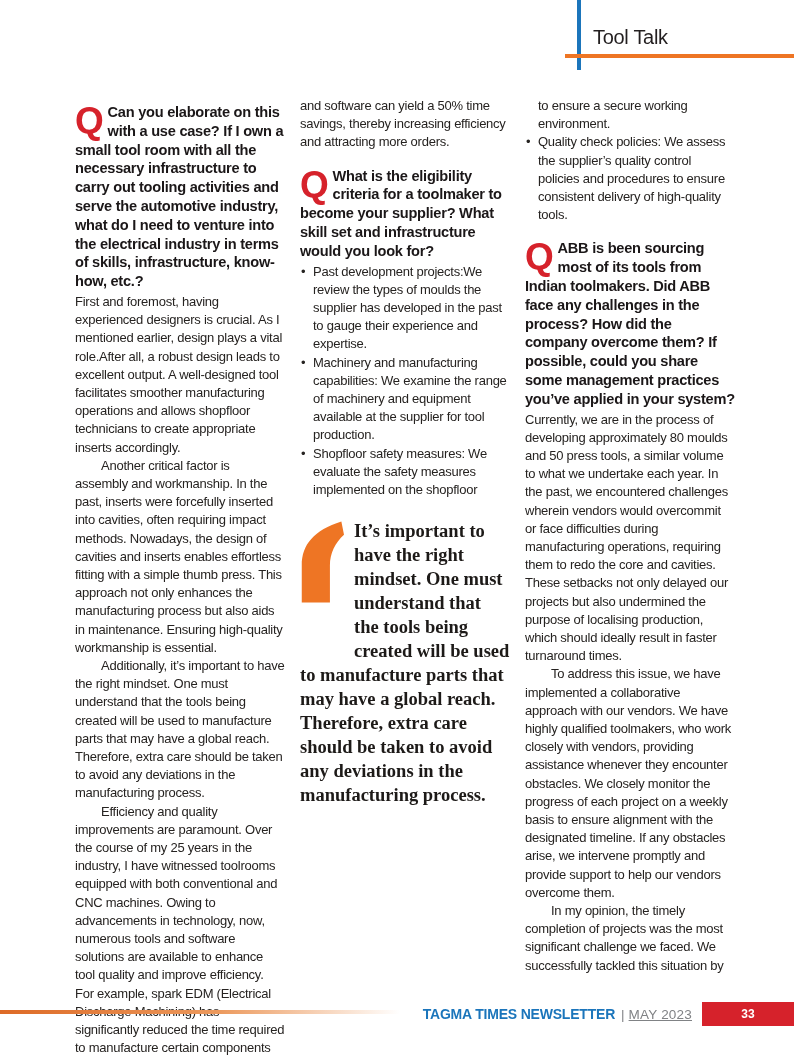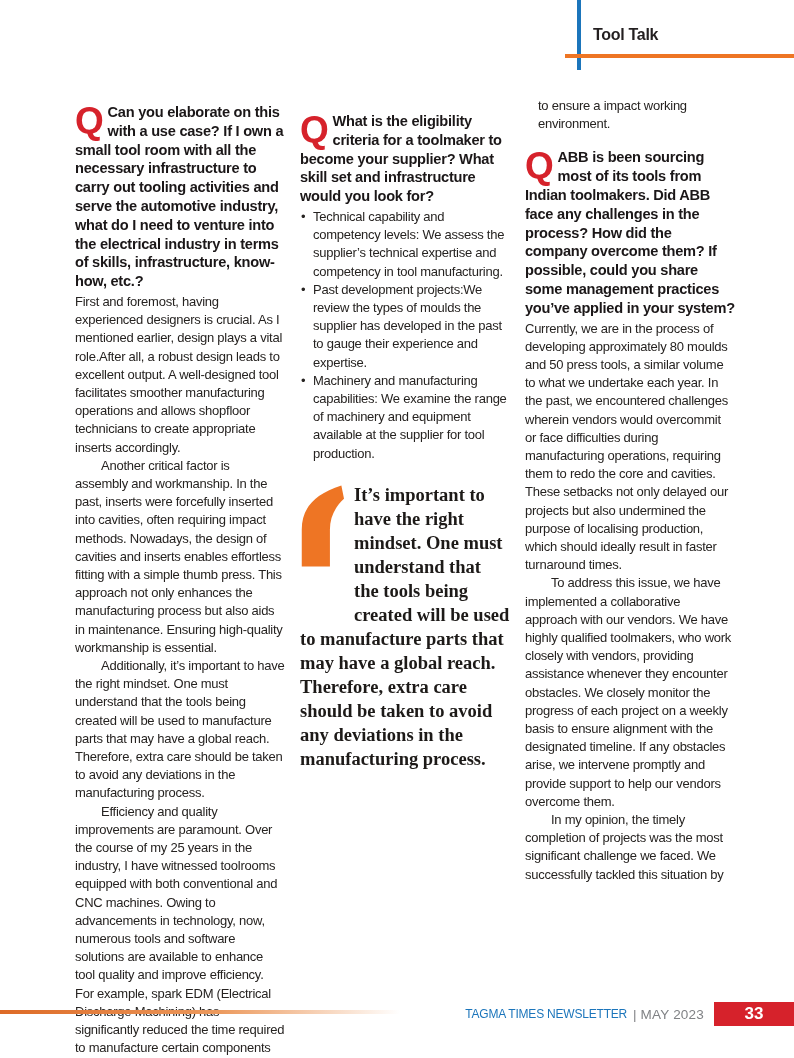--- a/index.html
+++ b/index.html
@@ -8,21 +8,21 @@
     position:relative;
     width:794px; height:1058px;
     background:#ffffff;
     margin:0 auto;
     font-family:"Liberation Sans", sans-serif;
     color:#262321;
     overflow:hidden;
   }
   
   .header-vline { position:absolute; left:577px; top:0; width:4px; height:70px; background:#1b75bb; }
-  .header-title { position:absolute; left:593px; top:26px; font-size:16px; font-weight:700; color:#231f20; letter-spacing:-0.3px; }
+  .header-title { position:absolute; left:593px; top:26px; font-size:20px; font-weight:400; color:#231f20; letter-spacing:-0.3px; }
   .header-rule { position:absolute; left:565px; top:54px; width:229px; height:4px; background:#ee7524; }
   
   .columns {
     position:absolute; left:75px; top:97px; width:660px;
     display:flex; gap:15px;
   }
   .col { width:210px; font-size:13px; line-height:18.2px; letter-spacing:-0.25px; }
   .question { font-weight:700; font-size:14.6px; line-height:18.8px; color:#1b1718; letter-spacing:-0.25px; margin-bottom:2px; }
   .dropcap {
     float:left; font-size:37px; line-height:33px; height:36px;
@@ -44,26 +44,26 @@
     color:#1d1a18; letter-spacing:0;
   }
   .quote-glyph { float:left; width:46px; height:140px; margin-right:8px; }
   .quote-glyph svg { display:block; width:44px; height:86px; }
   
   .footer-rule {
     position:absolute; left:0; top:1010px; width:400px; height:4px;
     background:linear-gradient(to right, #dd6a26 0%, #ec9a5e 55%, rgba(238,160,106,0) 100%);
   }
   .footer { position:absolute; right:0; top:1002px; height:24px; display:flex; align-items:center; }
-  .footer-newsletter { color:#1b75bb; font-weight:400; font-size:12px; letter-spacing:-0.2px; }
+  .footer-newsletter { color:#1b75bb; font-weight:700; font-size:14px; letter-spacing:-0.2px; }
   .footer-sep { color:#808285; font-size:13.5px; margin:0 4px 0 6px; }
-  .footer-issue { color:#808285; font-size:13.5px; letter-spacing:0.2px; }
+  .footer-issue { color:#808285; font-size:13.5px; letter-spacing:0.2px;text-decoration:underline; }
   .page-badge {
-    width:80px; height:24px; margin-left:10px; background:#d6222b;
-    color:#ffffff; font-weight:700; font-size:17px;
+    width:92px; height:24px; margin-left:10px; background:#d6222b;
+    color:#ffffff; font-weight:700; font-size:12px;
     display:flex; align-items:center; justify-content:center;
   }
 </style>
 </head>
 <body>
 
 <div class="page">
 
   <div class="header-vline"></div>
   <div class="header-title">Tool Talk</div>
@@ -75,40 +75,44 @@
       <div class="qblock" style="margin-top:6px;">
         <p class="question"><span class="dropcap">Q</span><span>Can you elaborate on this with a use case? If I own a small tool room with all the necessary infrastructure to carry out tooling activities and serve the automotive industry, what do I need to venture into the electrical industry in terms of skills, infrastructure, know-how, etc.?</span></p>
       </div>
       <p class="para">First and foremost, having experienced designers is crucial. As I mentioned earlier, design plays a vital role.After all, a robust design leads to excellent output. A well-designed tool facilitates smoother manufacturing operations and allows shopfloor technicians to create appropriate inserts accordingly.</p>
       <p class="para indent">Another critical factor is assembly and workmanship. In the past, inserts were forcefully inserted into cavities, often requiring impact methods. Nowadays, the design of cavities and inserts enables effortless fitting with a simple thumb press. This approach not only enhances the manufacturing process but also aids in maintenance. Ensuring high-quality workmanship is essential.</p>
       <p class="para indent">Additionally, it’s important to have the right mindset. One must understand that the tools being created will be used to manufacture parts that may have a global reach. Therefore, extra care should be taken to avoid any deviations in the manufacturing process.</p>
       <p class="para indent">Efficiency and quality improvements are paramount. Over the course of my 25 years in the industry, I have witnessed toolrooms equipped with both conventional and CNC machines. Owing to advancements in technology, now, numerous tools and software solutions are available to enhance tool quality and improve efficiency. For example, spark EDM (Electrical Discharge Machining) has significantly reduced the time required to manufacture certain components from 5 hours to 2.5-3 hours. Investing in the right machines</p>
     </div>
 
     <div class="col">
+      <p class="para">and software can yield a 50% time savings, thereby increasing efficiency and attracting more orders.</p>
       <div class="qblock">
         <p class="question"><span class="dropcap">Q</span><span>What is the eligibility criteria for a toolmaker to become your supplier? What skill set and infrastructure would you look for?</span></p>
       </div>
       <ul class="bullets">
-        <li>Technical capability and competency levels: We assess the supplier’s technical expertise and competency in tool manufacturing.</li>
         <li>Past development projects:We review the types of moulds the supplier has developed in the past to gauge their experience and expertise.</li>
         <li>Machinery and manufacturing capabilities: We examine the range of machinery and equipment available at the supplier for tool production.</li>
+        <li>Shopfloor safety measures: We evaluate the safety measures implemented on the shopfloor</li>
       </ul>
       <div class="pull-quote">
         <span class="quote-glyph">
           <svg viewBox="0 0 50 92" xmlns="http://www.w3.org/2000/svg">
             <path d="M47 0 C16 10 2 26 2 50 L2 92 L34 92 L34 50 C34 36 40 24 50 15 Z" fill="#ee7524"></path>
           </svg>
         </span>
         <span>It’s important to have the right mindset. One must understand that the tools being created will be used to manufacture parts that may have a global reach. Therefore, extra care should be taken to avoid any deviations in the manufacturing process.</span>
       </div>
     </div>
 
     <div class="col">
-      <p class="para bullet-cont">to ensure a impact working environment.</p>
+      <p class="para bullet-cont">to ensure a secure working environment.</p>
+      <ul class="bullets">
+        <li>Quality check policies: We assess the supplier’s quality control policies and procedures to ensure consistent delivery of high-quality tools.</li>
+      </ul>
       <div class="qblock">
         <p class="question"><span class="dropcap">Q</span><span>ABB is been sourcing most of its tools from Indian toolmakers. Did ABB face any challenges in the process? How did the company overcome them? If possible, could you share some management practices you’ve applied in your system?</span></p>
       </div>
       <p class="para">Currently, we are in the process of developing approximately 80 moulds and 50 press tools, a similar volume to what we undertake each year. In the past, we encountered challenges wherein vendors would overcommit or face difficulties during manufacturing operations, requiring them to redo the core and cavities. These setbacks not only delayed our projects but also undermined the purpose of localising production, which should ideally result in faster turnaround times.</p>
       <p class="para indent">To address this issue, we have implemented a collaborative approach with our vendors. We have highly qualified toolmakers, who work closely with vendors, providing assistance whenever they encounter obstacles. We closely monitor the progress of each project on a weekly basis to ensure alignment with the designated timeline. If any obstacles arise, we intervene promptly and provide support to help our vendors overcome them.</p>
       <p class="para indent">In my opinion, the timely completion of projects was the most significant challenge we faced. We successfully tackled this situation by</p>
     </div>
 
   </div>
 

